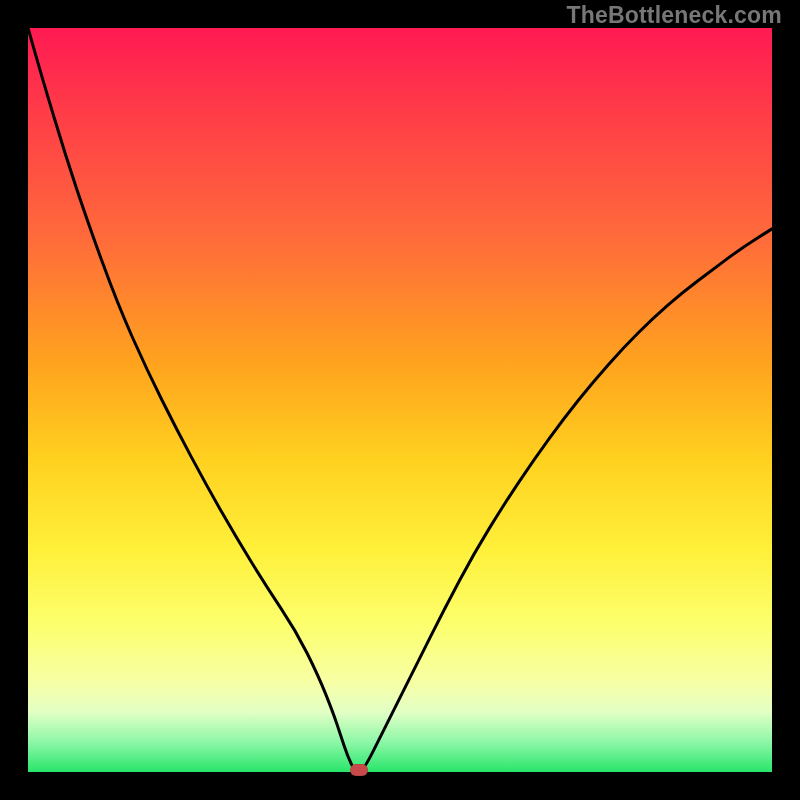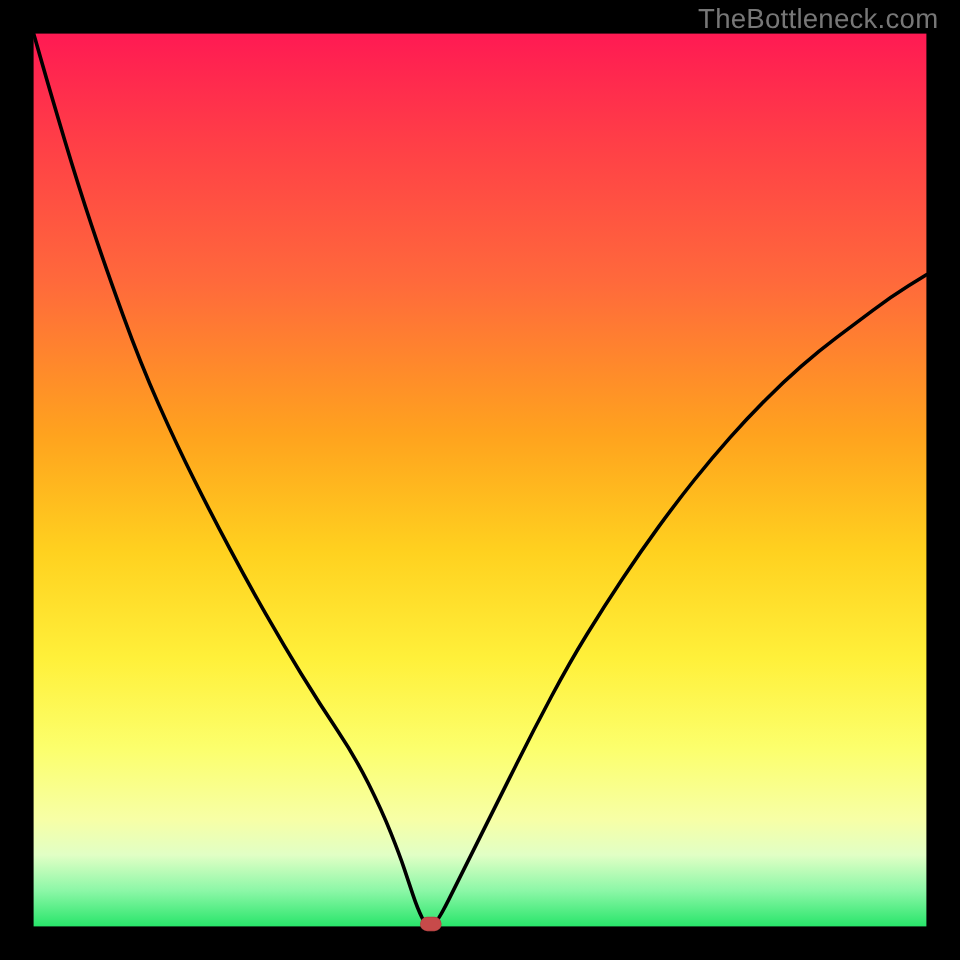--- a/index.html
+++ b/index.html
@@ -40,21 +40,21 @@
       #8cf7a7 96%,
       #28e56a 100%
     );
   }
   .watermark {
     position: absolute;
     top: 2px;
     right: 18px;
     color: #777;
     font-size: 23px;
-    font-weight: 400;
+    font-weight: 700;
     letter-spacing: 0.2px;
     user-select: none;
   }
   svg.curve {
     position: absolute;
     left: 28px;
     top: 28px;
     width: 744px;
     height: 744px;
     overflow: visible;

